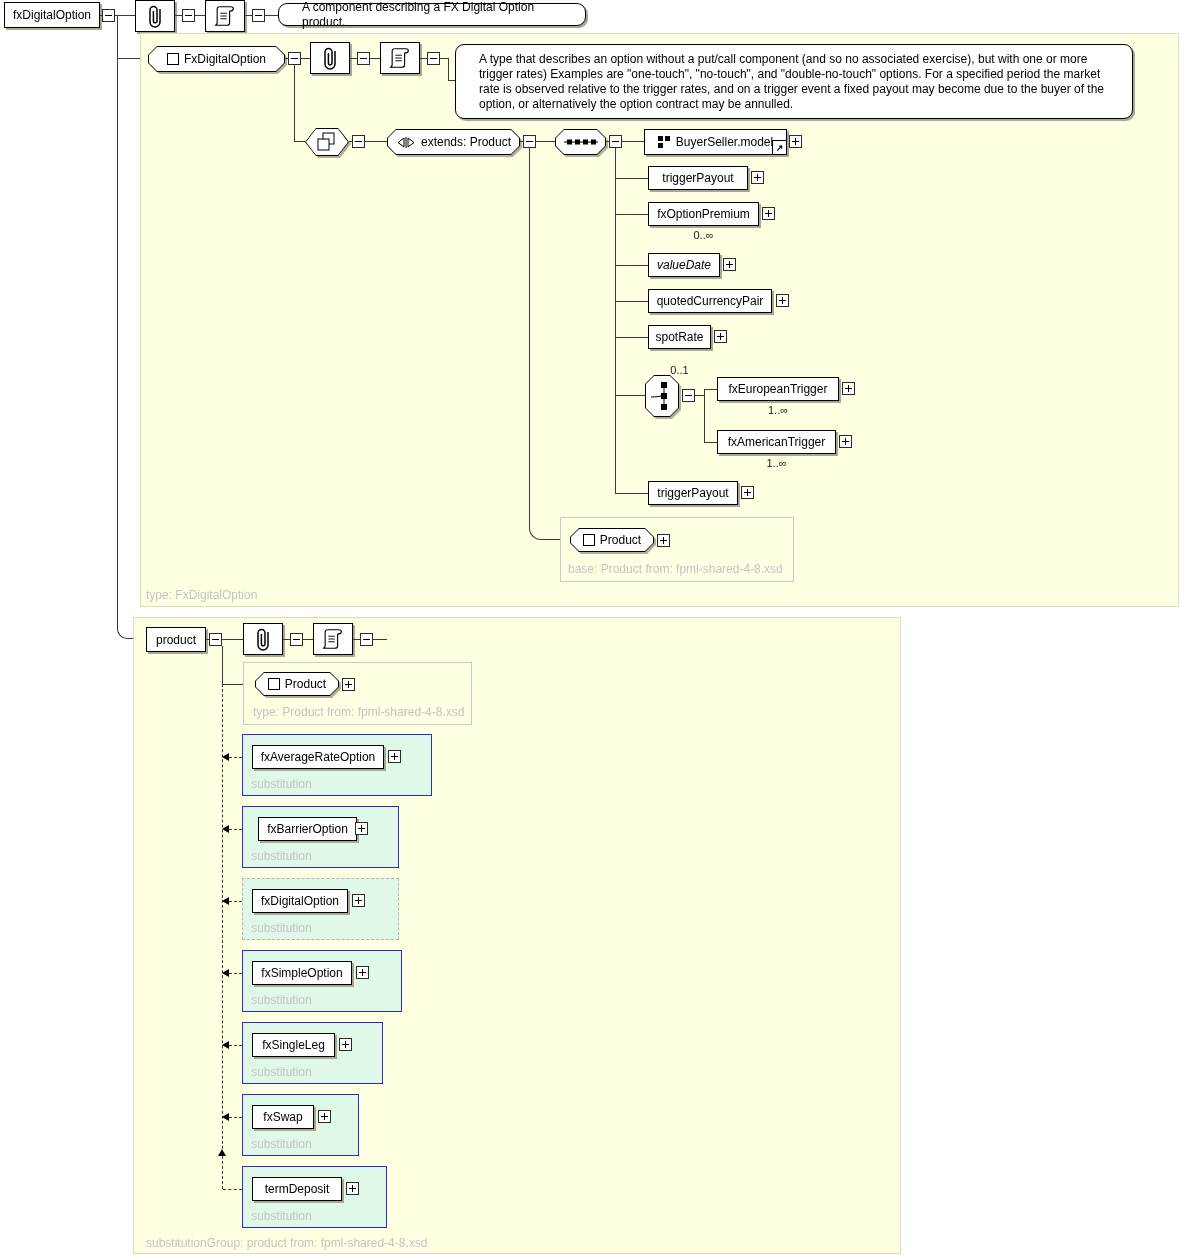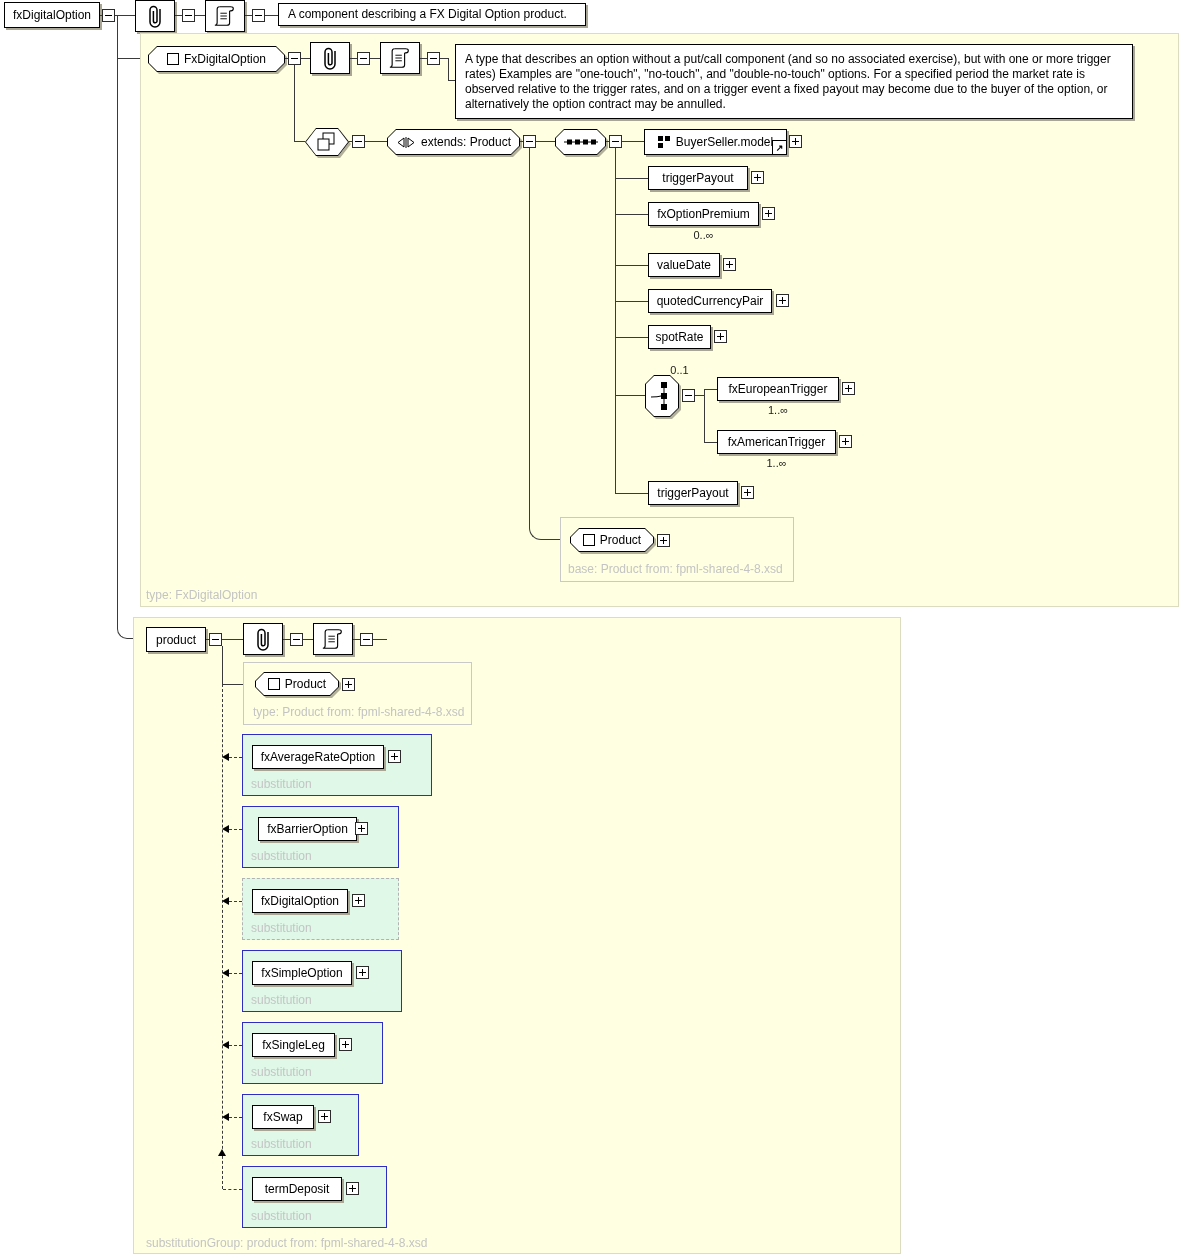--- a/index.html
+++ b/index.html
@@ -1,21 +1,21 @@
 <!DOCTYPE html>
 <html><head>
 <meta charset="utf-8">
 <style>
   html,body{margin:0;padding:0;background:#fff;}
   .canvas{position:relative;width:1180px;height:1256px;background:#fff;
           font-family:"Liberation Sans",sans-serif;font-size:12px;color:#000;overflow:hidden;}
   
   .ebox{position:absolute;background:#fff;border:1px solid #000;box-shadow:2px 2px 0 #a9a694;
         display:flex;align-items:center;justify-content:center;white-space:nowrap;box-sizing:border-box;}
-  .docbox{justify-content:flex-start;padding:2px 9px;white-space:normal;line-height:15px;text-align:left;}
+  .docbox{justify-content:flex-start;padding:2px 23px;white-space:normal;line-height:15px;text-align:left;border-radius:9px;}
   
   .icbox{position:absolute;width:40px;height:32px;background:#fff;border:1px solid #000;
          box-shadow:2px 2px 0 #a9a694;display:flex;align-items:center;justify-content:center;box-sizing:border-box;}
   
   .btn{position:absolute;width:13px;height:13px;background:#fff;border:1px solid #2b2b2b;box-sizing:border-box;cursor:pointer;}
   .btn::before{content:"";position:absolute;left:2px;right:2px;top:5px;height:1px;background:#000;}
   .btn.plus::after{content:"";position:absolute;top:2px;bottom:2px;left:5px;width:1px;background:#000;}
   
   .hl{position:absolute;height:1px;background:#3a3a3a;}
   .vl{position:absolute;width:1px;background:#3a3a3a;}
@@ -178,21 +178,21 @@
   <i class="hl" style="left:615px;top:178px;width:33px;"></i>
   <div class="ebox" style="left:648px;top:166px;width:100px;height:24px;">triggerPayout</div>
   <span class="btn plus" style="left:751px;top:171px;"></span>
 
   <i class="hl" style="left:615px;top:214px;width:33px;"></i>
   <div class="ebox" style="left:648px;top:202px;width:111px;height:24px;">fxOptionPremium</div>
   <span class="btn plus" style="left:762px;top:207px;"></span>
   <span class="occ" style="left:648px;top:229px;width:111px;">0..∞</span>
 
   <i class="hl" style="left:615px;top:265px;width:33px;"></i>
-  <div class="ebox" style="left:648px;top:253px;width:72px;height:24px;">valueDate</div>
+  <div class="ebox" style="left:648px;top:253px;width:72px;height:24px;font-style:italic;">valueDate</div>
   <span class="btn plus" style="left:723px;top:258px;"></span>
 
   <i class="hl" style="left:615px;top:301px;width:33px;"></i>
   <div class="ebox" style="left:648px;top:289px;width:124px;height:24px;">quotedCurrencyPair</div>
   <span class="btn plus" style="left:776px;top:294px;"></span>
 
   <i class="hl" style="left:615px;top:337px;width:33px;"></i>
   <div class="ebox" style="left:648px;top:325px;width:63px;height:24px;">spotRate</div>
   <span class="btn plus" style="left:714px;top:330px;"></span>
   <span class="occ" style="left:648px;top:364px;width:63px;">0..1</span>

